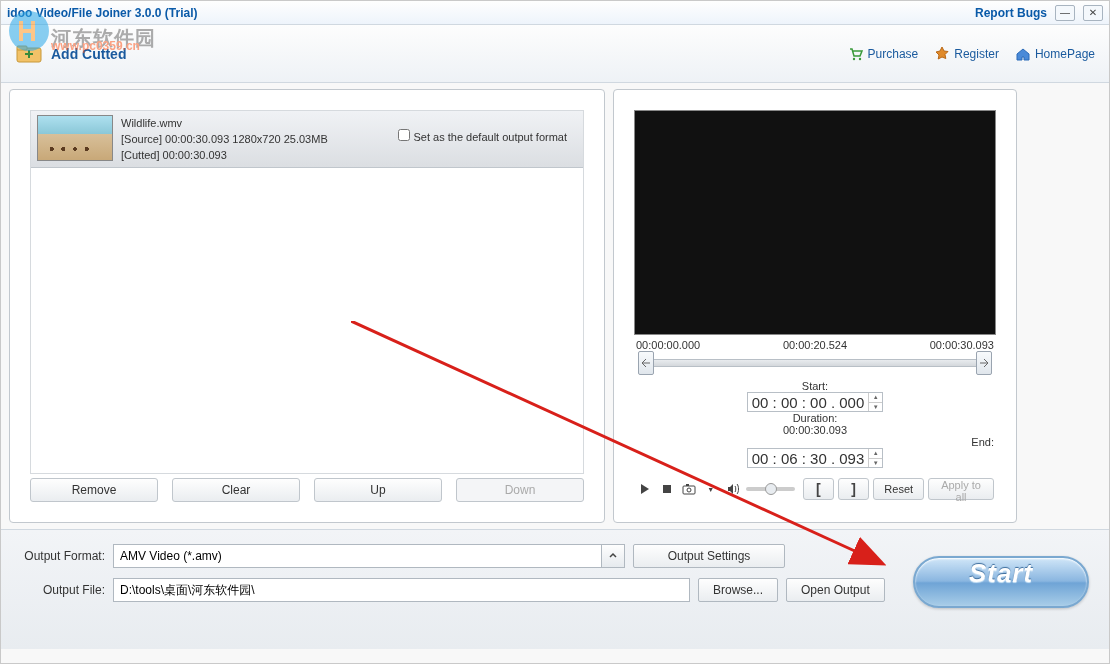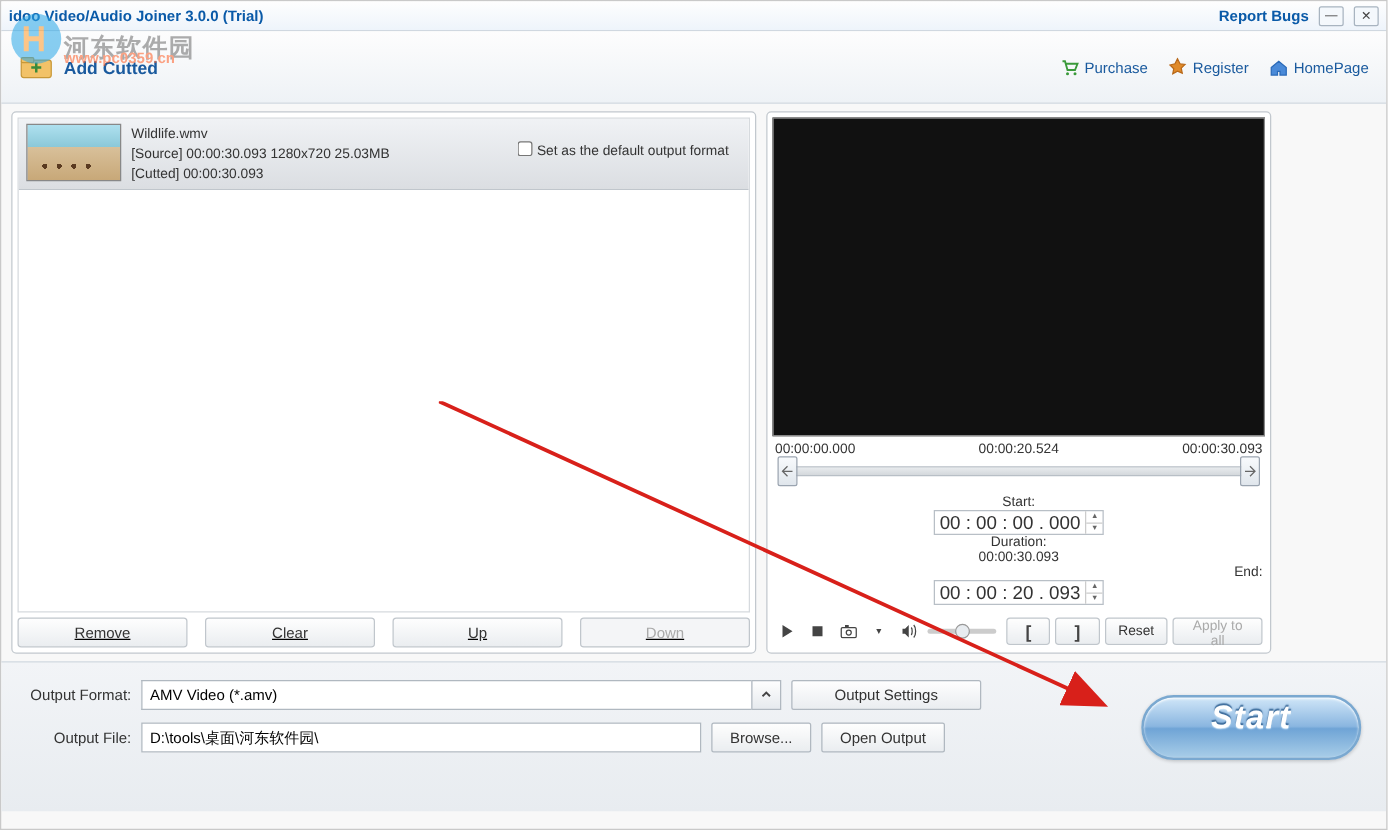--- a/index.html
+++ b/index.html
@@ -23,35 +23,35 @@
     .toolbar { height: 58px; background: linear-gradient(#fdfdfd,#eef2f6); border-bottom: 1px solid #d0d8e0; display: flex; align-items: center; justify-content: space-between; padding: 0 14px; }
     .addfiles { display: flex; align-items: center; gap: 8px; cursor: pointer; }
     .addfiles-icon { width: 28px; height: 24px; }
     .addfiles-label { font-size: 14px; font-weight: bold; color: #1a5a9e; }
     .tool-links { display: flex; gap: 16px; font-size: 12px; color: #1a5a9e; }
     .tool-link { display: flex; align-items: center; gap: 4px; cursor: pointer; }
     .tlicon { width: 16px; height: 16px; }
 
     
     .main { display: flex; padding: 6px 8px; gap: 8px; height: 446px; }
-    .panel { background: #fff; border: 1px solid #c2c8ce; border-radius: 4px; padding: 4px; }
+    .panel { background: #fff; border: 1px solid #c2c8ce; border-radius: 4px; padding: 20px; }
     .left-panel { width: 596px; display: flex; flex-direction: column; }
     .right-panel { width: 404px; display: flex; flex-direction: column; }
 
     .filelist { flex: 1; border: 1px solid #d6dade; background: #fff; overflow: hidden; }
     .fileitem { background: linear-gradient(#f0f2f5,#dbdee2); border-bottom: 1px solid #c0c6cc; padding: 4px 6px; display: flex; gap: 8px; min-height: 54px; }
     .thumb { width: 76px; height: 46px; background: linear-gradient(#aee0ef,#8bc8d8 40%,#d8c09a 40%,#c8a878); border: 1px solid #888; flex-shrink: 0; position: relative; }
     .thumb::after { content:""; position:absolute; bottom:6px; left:8px; right:8px; height:10px; background: radial-gradient(circle at 10% 50%, #5a3a20 2px, transparent 2px), radial-gradient(circle at 30% 50%, #5a3a20 2px, transparent 2px), radial-gradient(circle at 50% 50%, #5a3a20 2px, transparent 2px), radial-gradient(circle at 70% 50%, #5a3a20 2px, transparent 2px); }
     .fileinfo { flex: 1; font-size: 11px; color: #333; line-height: 16px; display: flex; }
     .fileinfo-left { flex: 1; }
     .filename { font-weight: normal; }
     .checkbox-wrap { display: flex; gap: 4px; font-size: 11px; margin-top: 14px; margin-right: 10px; }
     .checkbox-wrap input { width: 12px; height: 12px; }
 
-    .listbtns { display: flex; margin-top: 4px; gap: 14px; height: 24px; text-decoration: underline; }
+    .listbtns { display: flex; margin-top: 4px; gap: 14px; height: 24px; }
     .lbtn { flex: 1; background: linear-gradient(#fefefe,#eaedf0); border: 1px solid #c0c6cc; font-size: 12px; color: #333; cursor: pointer; border-radius: 3px; }
     .lbtn.disabled { color: #aaa; background: #f4f5f7; }
 
     
     .preview { height: 284px; background: #111; border: 1px solid #888; }
     .timeline-labels { display: flex; justify-content: space-between; font-size: 11px; color: #333; padding: 4px 2px; }
     .timeline { position: relative; height: 26px; margin: 0 2px; }
     .timeline-track { height: 8px; background: linear-gradient(#e8ebee,#d4d8dc); border: 1px solid #b8bfc6; border-radius: 3px; position: absolute; top: 4px; left: 10px; right: 10px; }
     .timeline-handle { position: absolute; top: -4px; width: 16px; height: 24px; background: linear-gradient(#f8fafc,#e0e6ec); border: 1px solid #9aa4b0; border-radius: 2px; cursor: pointer; }
     .timeline-handle.left { left: 2px; }
@@ -75,34 +75,34 @@
     .pc-spacer { flex: 1; }
 
     
     .bottom { padding: 14px 14px; background: linear-gradient(#f2f4f7,#e8ecf0); border-top: 1px solid #d0d8e0; height: 120px; position: relative; }
     .row { display: flex; align-items: center; margin-bottom: 10px; gap: 8px; }
     .row-label { width: 90px; font-size: 12px; color: #333; text-align: right; }
     .combo { display: flex; width: 512px; height: 24px; }
     .combo input { flex:1; border: 1px solid #b0b8c0; border-right: none; padding: 0 6px; font-size: 12px; }
     .combo-btn { width: 24px; border: 1px solid #b0b8c0; background: linear-gradient(#fefefe,#e6eaee); cursor: pointer; display:flex;align-items:center;justify-content:center;}
     .row-btn { height: 24px; padding: 0 14px; background: linear-gradient(#fefefe,#eaedf0); border: 1px solid #b0b8c0; border-radius: 2px; cursor: pointer; font-size: 12px; color: #333; }
-    .row-input { width: 448px; height: 24px; border: 1px solid #b0b8c0; padding: 0 6px; font-size: 12px; }
+    .row-input { width: 577px; height: 24px; border: 1px solid #b0b8c0; padding: 0 6px; font-size: 12px; }
 
     .start-btn { position: absolute; right: 20px; top: 26px; width: 176px; height: 52px; border-radius: 26px; background: linear-gradient(#d0e6f8,#8ab6e0 48%,#6fa4d6 52%,#a8cde8); border: 2px solid #7aa8d0; box-shadow: inset 0 1px 2px #fff, 0 1px 3px rgba(0,0,0,.2); cursor: pointer; display: flex; align-items: flex-start; justify-content: center; }
     .start-btn span { font-size: 26px; font-weight: bold; font-style: italic; color: #fff; text-shadow: 0 -1px 1px #3a6a9a, 0 1px 1px #cde4f6; letter-spacing: 1px; }
 
     
     .arrow-svg { position: absolute; left: 350px; top: 320px; width: 560px; height: 260px; pointer-events: none; z-index: 50; }
   </style>
 </head>
 <body>
 
 <div class="titlebar">
   <div class="titlebar-left">
-    <span class="title-text">idoo Video/Audio Joiner 3.0.0 (Trial)</span>
+    <span class="title-text">idoo Video/File Joiner 3.0.0 (Trial)</span>
   </div>
   <div class="titlebar-right">
     <span class="report-bugs">Report Bugs</span>
     <div class="winbtn">—</div>
     <div class="winbtn">✕</div>
   </div>
 </div>
 
 <div class="watermark">
   <svg class="wm-icon" viewBox="0 0 44 44">
@@ -199,21 +199,21 @@
         <span>00 : 00 : 00 . 000</span>
         <div class="spinner">
             <div>▲</div>
             <div>▼</div>
           </div>
       </div>
       <span>Duration:</span>
       <span>00:00:30.093</span>
       <span style="margin-left:auto">End:</span>
       <div class="timeinput">
-        <span>00 : 00 : 20 . 093</span>
+        <span>00 : 06 : 30 . 093</span>
         <div class="spinner">
             <div>▲</div>
             <div>▼</div>
           </div>
       </div>
     </div>
     <div class="playcontrols">
       <div class="pctl">
           <svg width="14" height="14" viewBox="0 0 14 14">
             <path d="M3 2v10l8-5z" fill="#444"></path>

